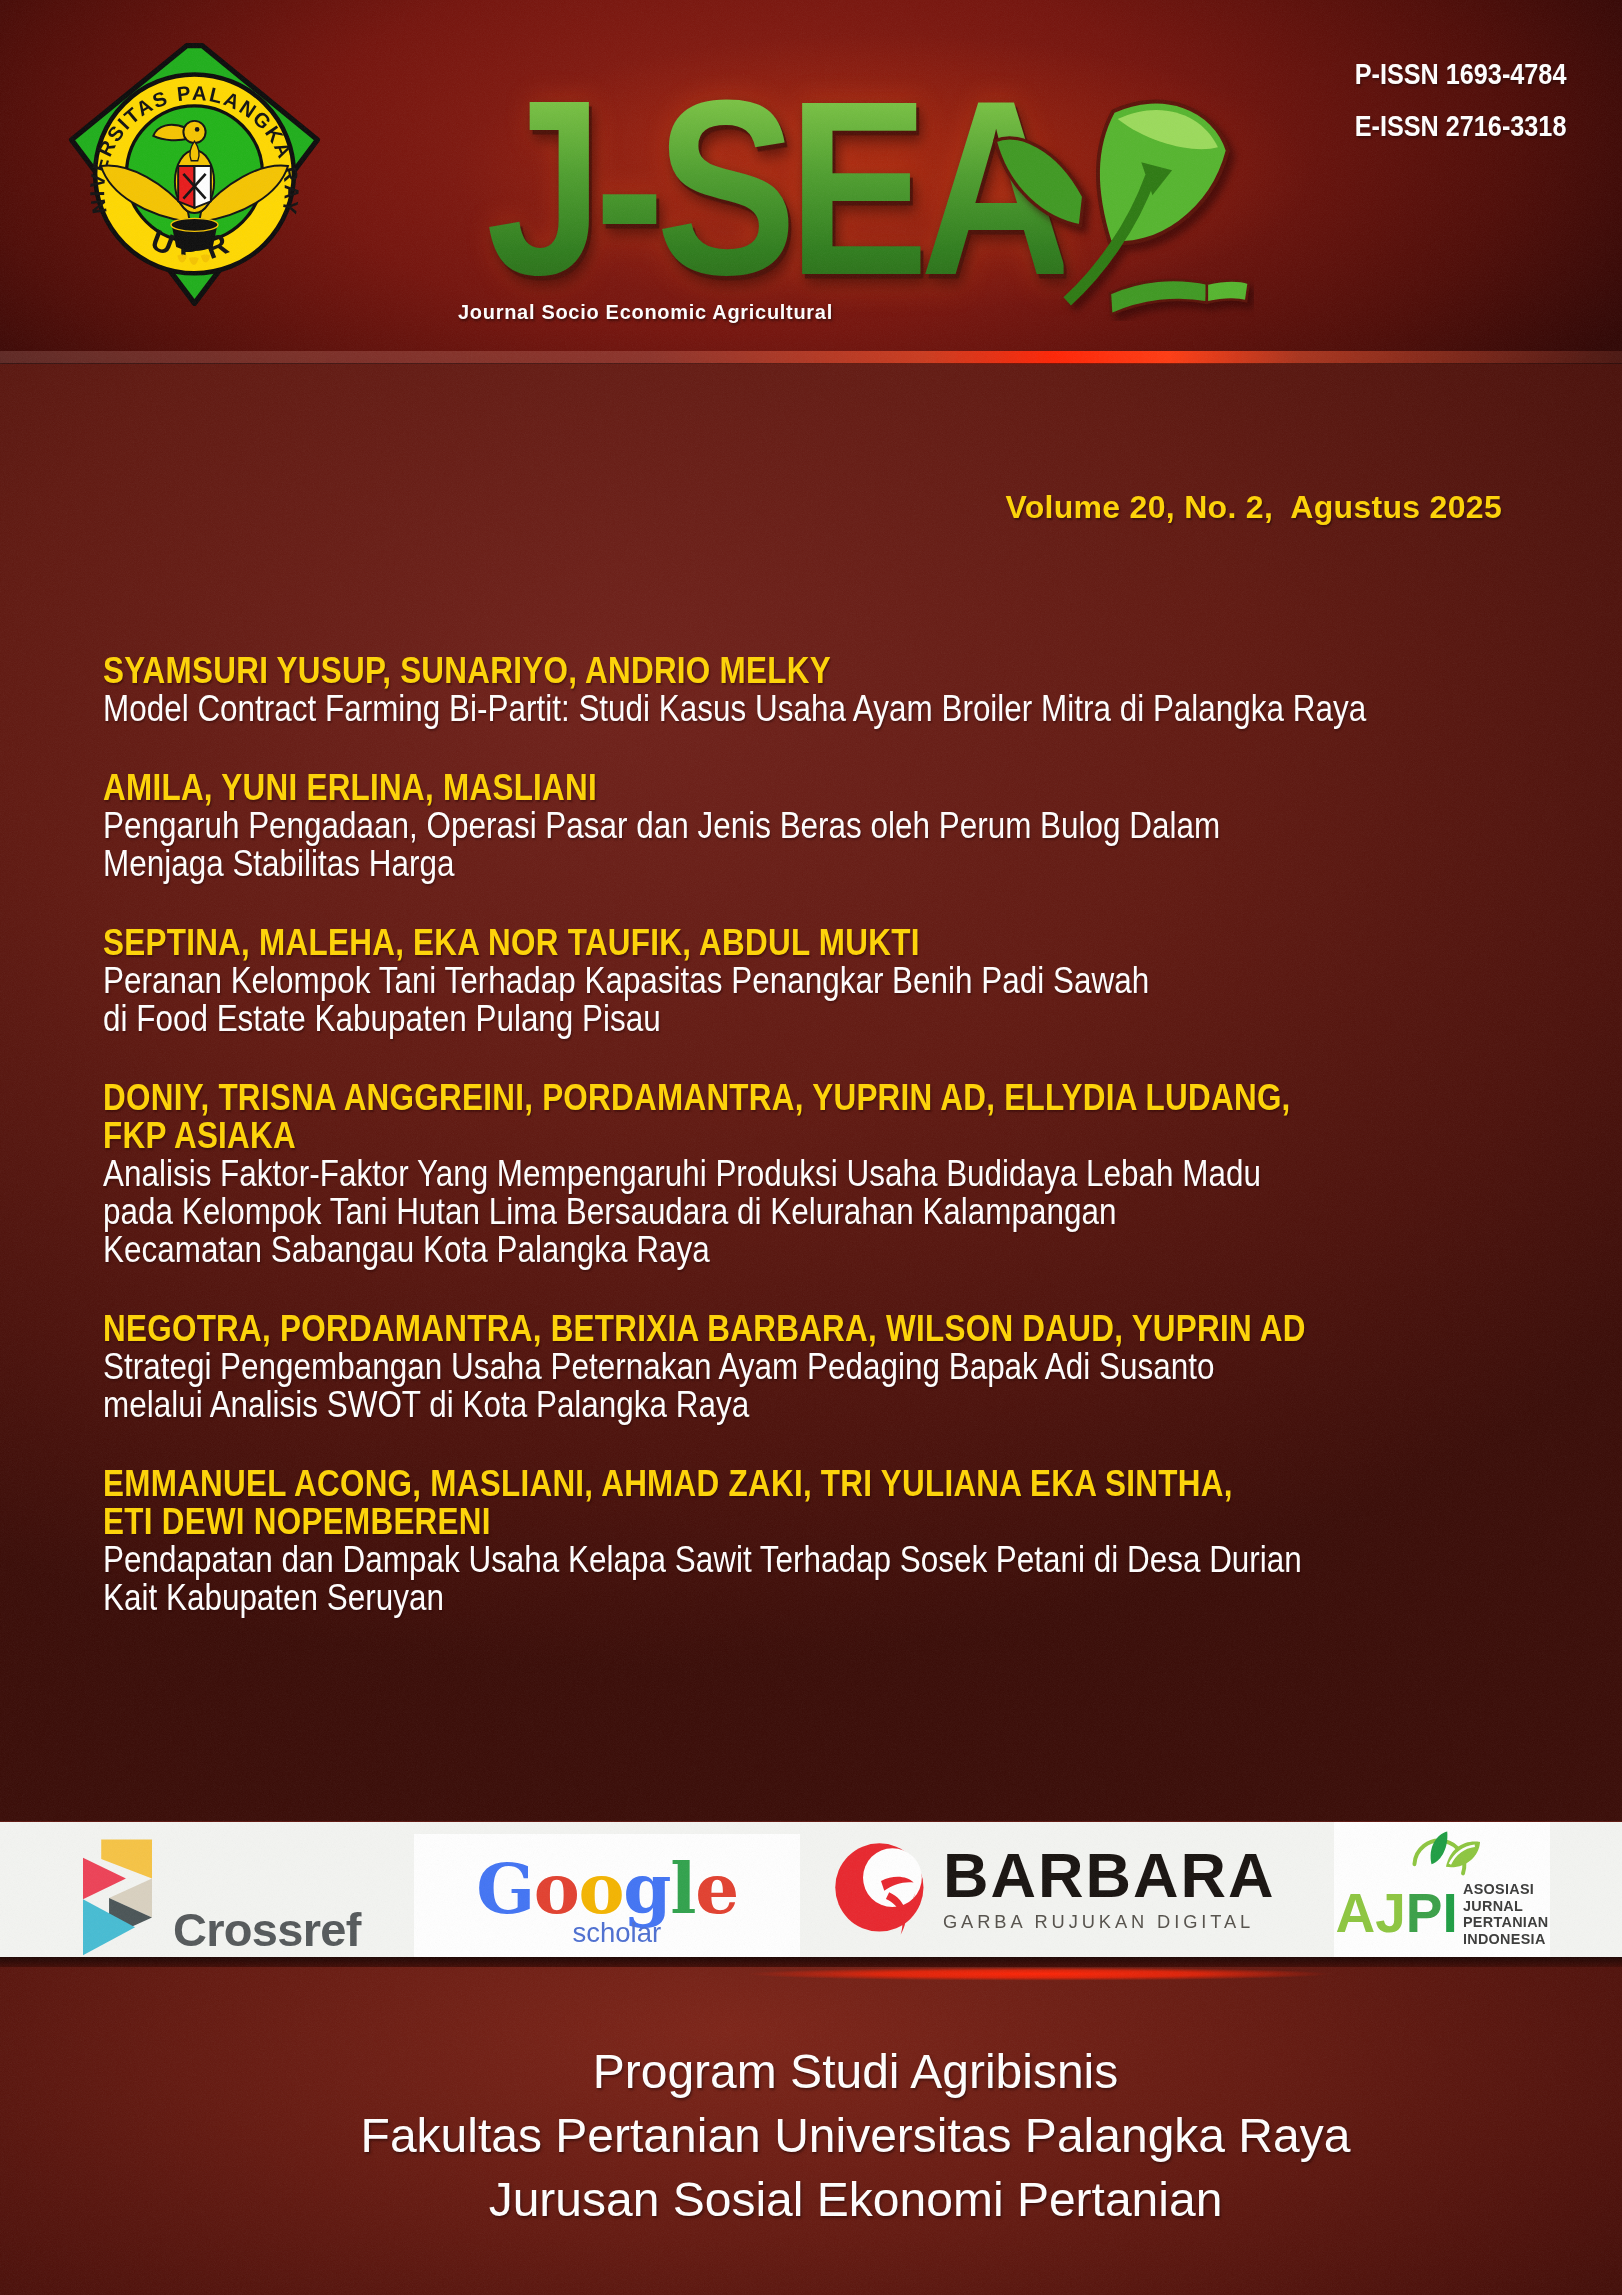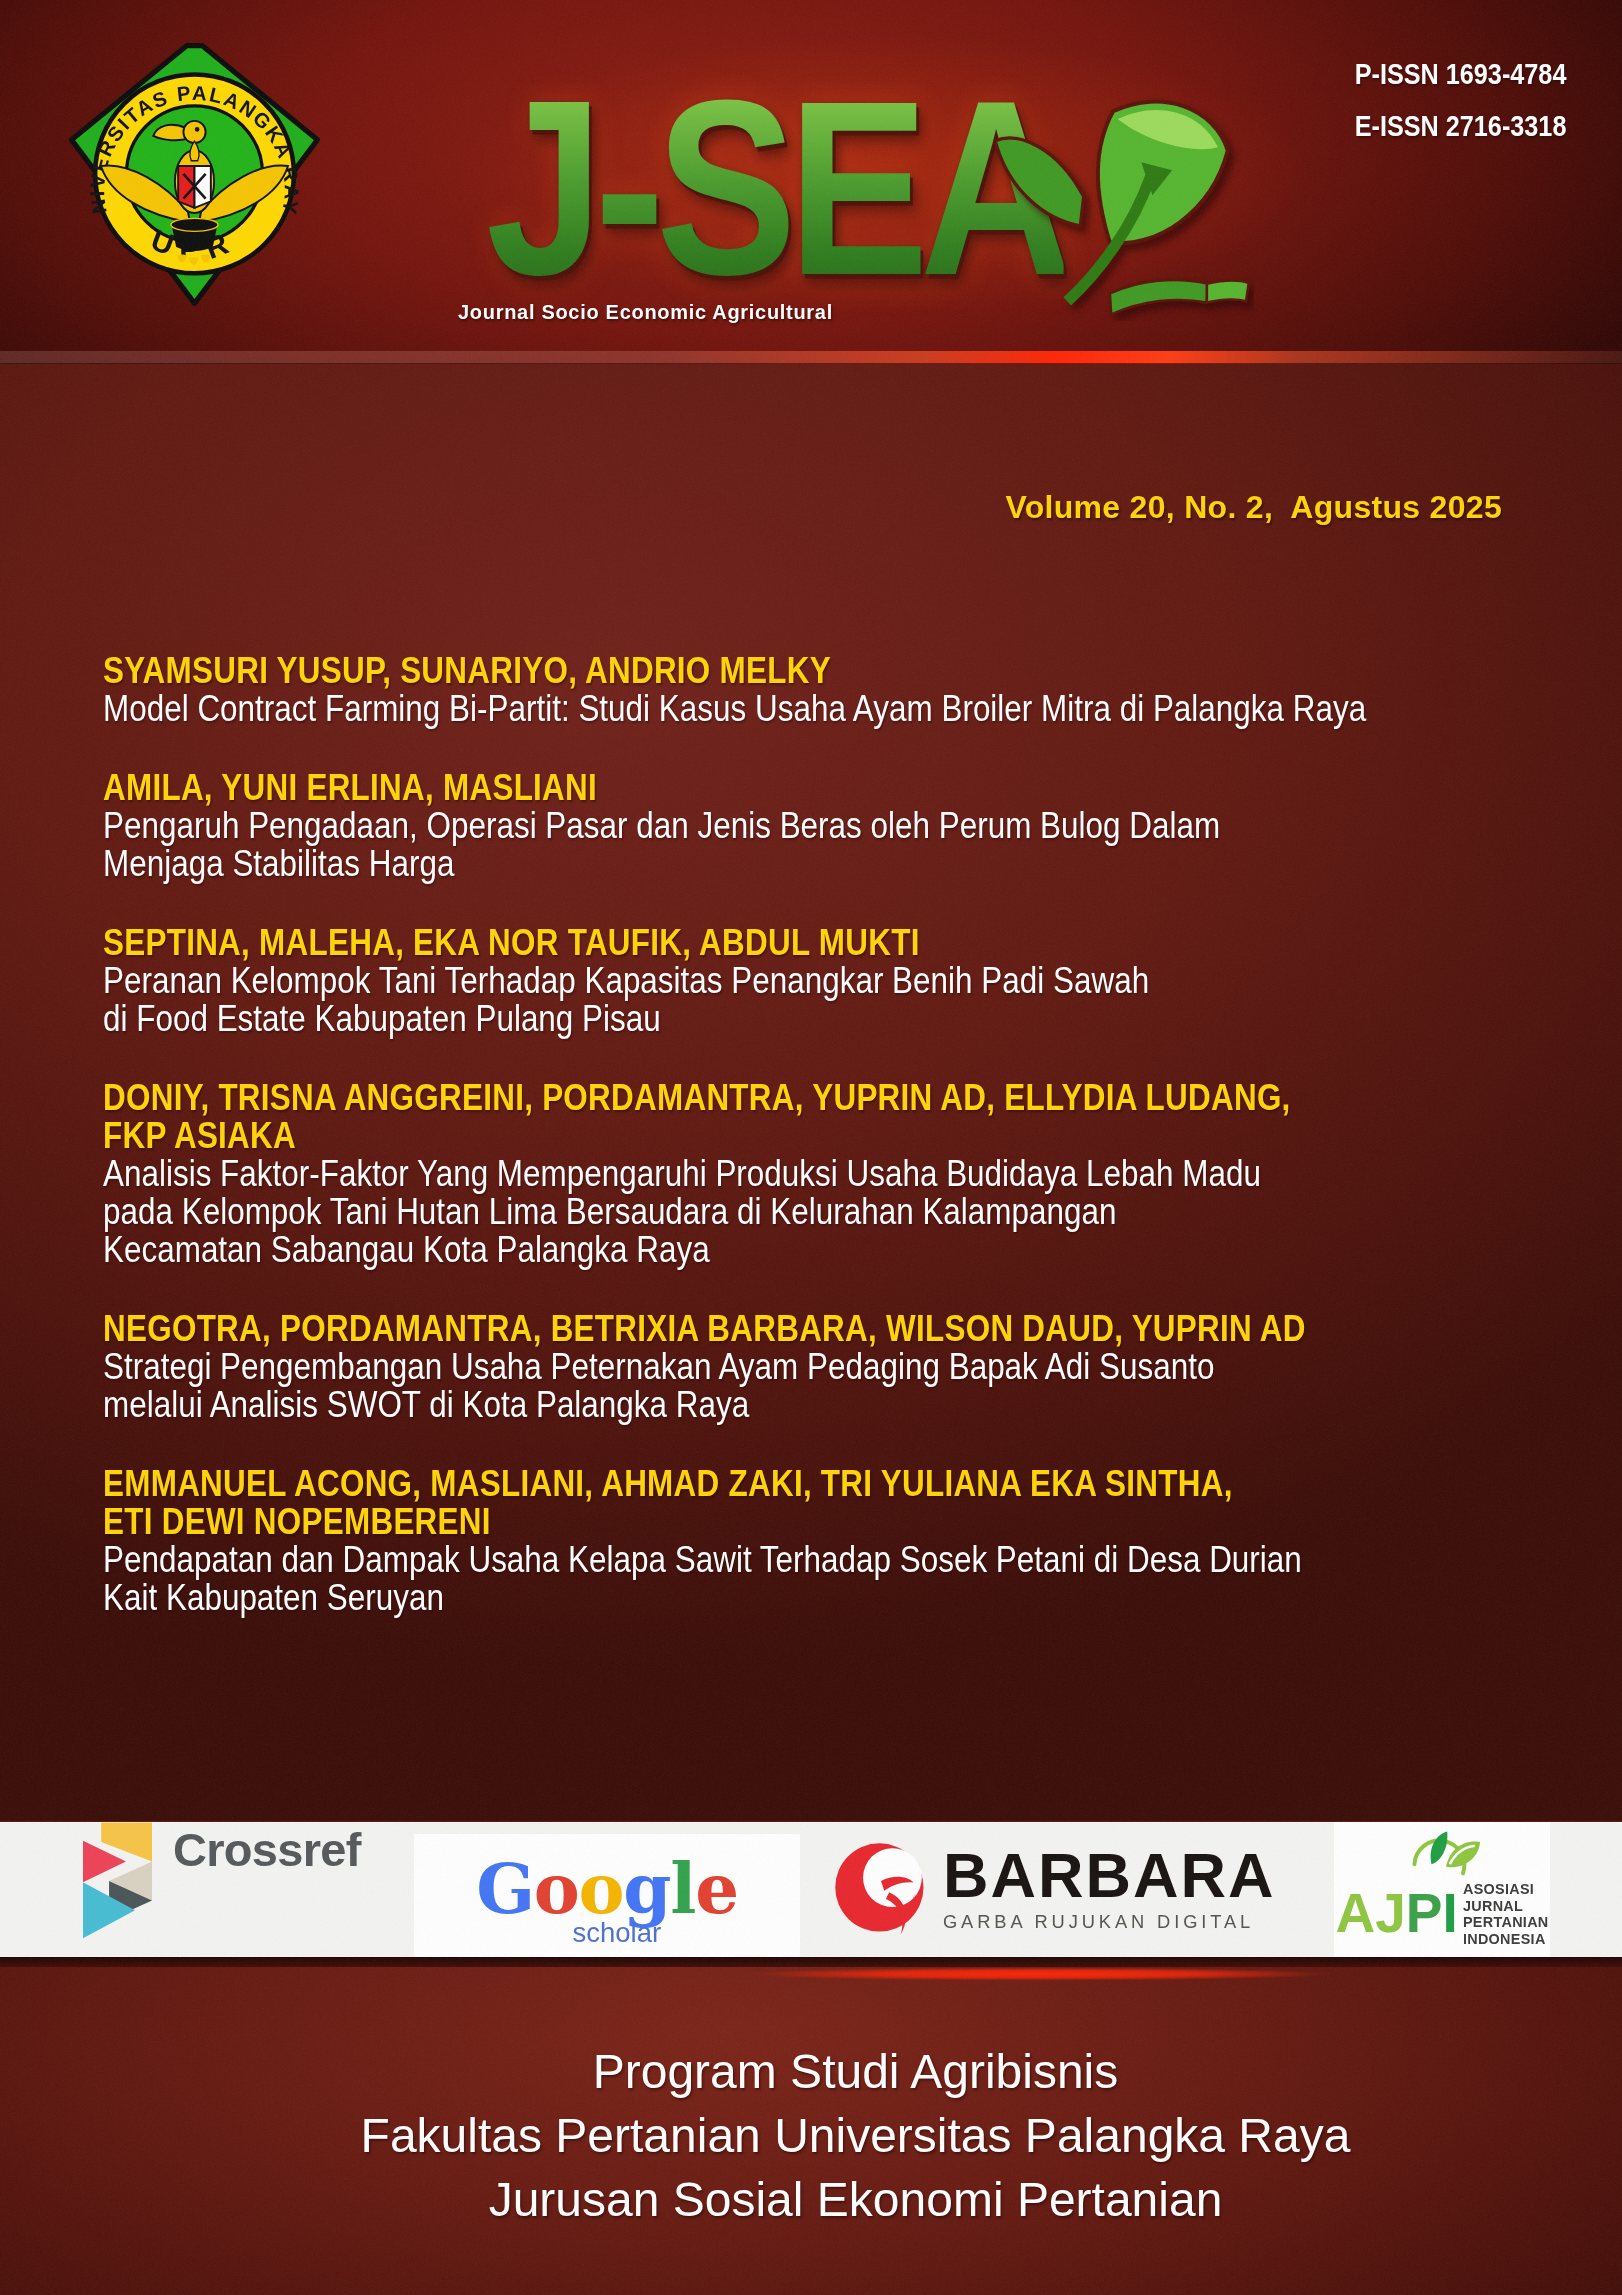--- a/index.html
+++ b/index.html
@@ -37,21 +37,21 @@
   .articles{position:absolute;left:103px;top:288px;width:1714px;
     transform:scaleX(.85);transform-origin:0 0;}
   .article{margin-bottom:41px;}
   .article .authors{font-size:37px;font-weight:bold;color:var(--accent-yellow,#ffd405);
     line-height:38px;white-space:pre-line;text-shadow:1.3px 2px 2px rgba(40,0,0,.5);letter-spacing:0.3px;}
   .article .title{font-size:37px;color:#fff;line-height:38px;white-space:pre-line;
     text-shadow:1.3px 2px 2px rgba(40,0,0,.45);}
 
   
   .logo-band{position:absolute;left:0;top:1822px;width:1623px;height:135px;background:#f3f4f1;}
-  .brand-crossref{position:absolute;left:83px;top:0;height:135px;display:flex;align-items:flex-start;gap:21px;}
+  .brand-crossref{position:absolute;left:83px;top:0;height:135px;display:flex;align-items:flex-end;gap:21px;}
   .crossref-label{font-size:47px;font-weight:bold;color:var(--crossref-gray,#54585a);letter-spacing:-0.7px;}
   .tile-google{position:absolute;left:414px;top:12px;width:386px;height:135px;background:#fff;
     display:flex;flex-direction:column;align-items:center;justify-content:center;}
   .gword{font-family:"DejaVu Serif",serif;font-size:69px;font-weight:bold;line-height:1;letter-spacing:-1.3px;}
   .gc0,.gc3{color:var(--google-blue,#4274f4);} .gc1,.gc5{color:var(--google-red,#e2402f);}
   .gc2{color:var(--google-yellow,#f4b400);} .gc4{color:var(--google-green,#30a24c);}
   .scholar{font-size:27.5px;color:var(--scholar-blue,#4d6fd1);margin-top:-6.5px;margin-left:19.6px;}
   .brand-garuda{position:absolute;left:832px;top:0;height:135px;display:flex;align-items:center;gap:13px;}
   .garuda-name{font-size:63px;font-weight:800;color:var(--garuda-black,#17120f);
     letter-spacing:2px;line-height:.95;}

